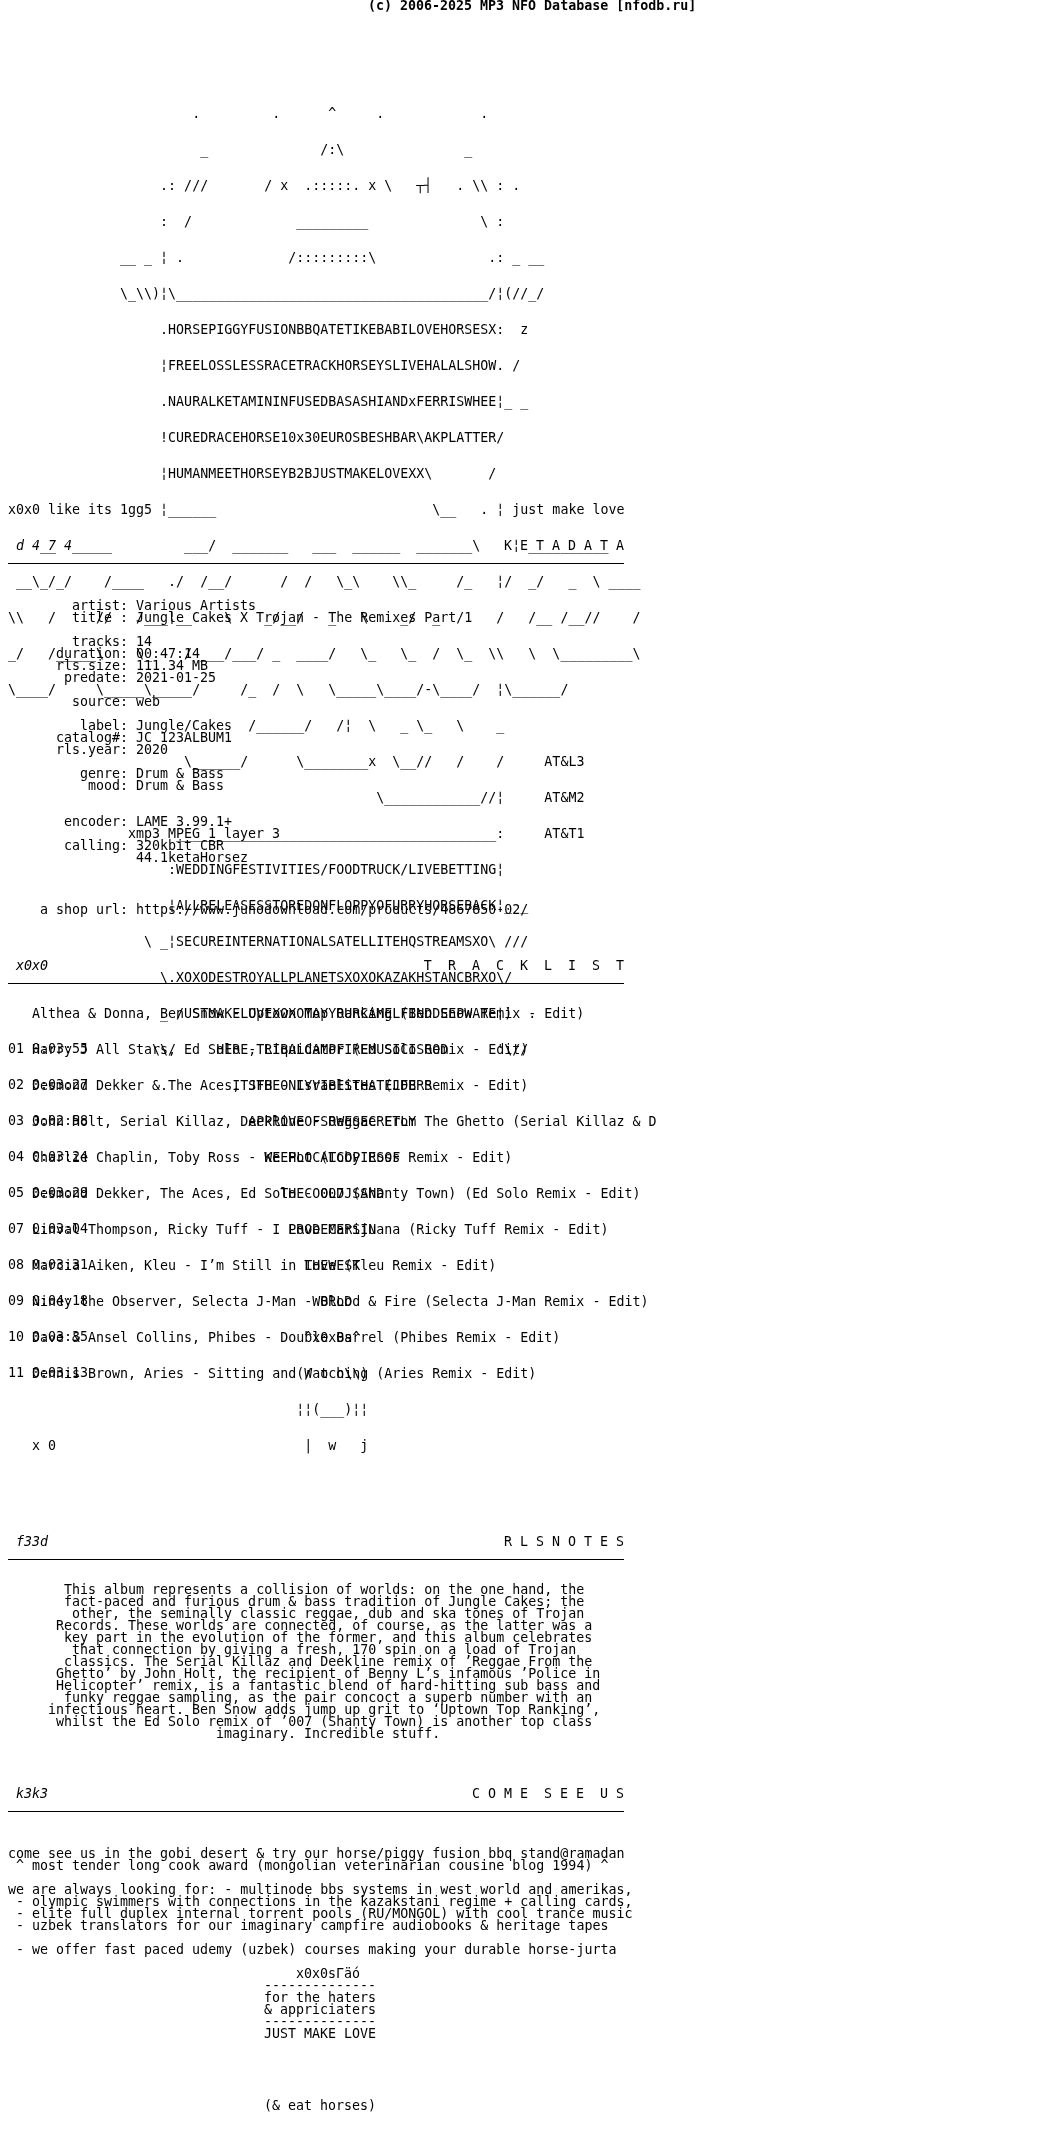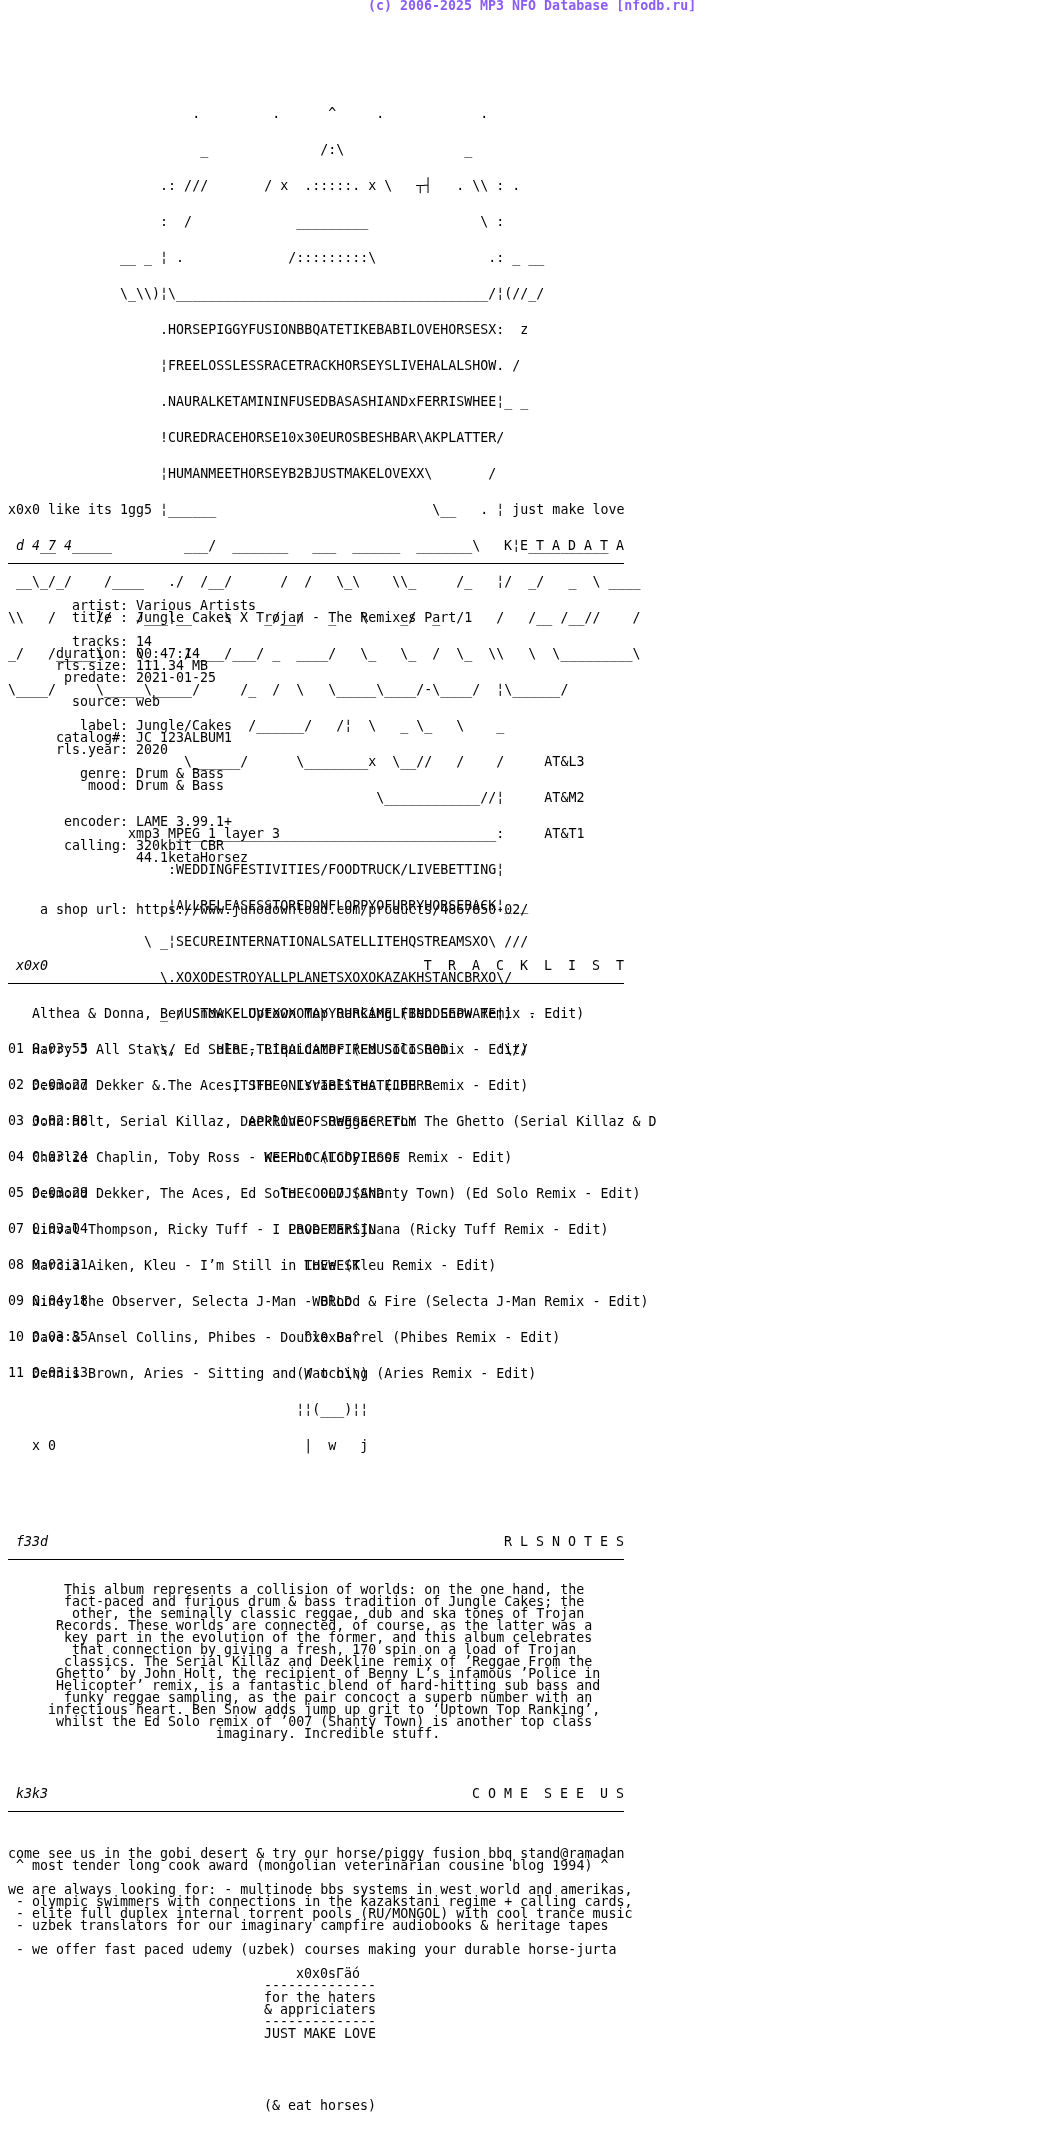--- a/index.html
+++ b/index.html
@@ -8,21 +8,21 @@
     width: 1064px;
     height: 2148px;
     overflow: hidden;
     font-family: "DejaVu Sans Mono", "Liberation Mono", monospace;
     font-size: 13.3px;
     line-height: 12px;
     color: #000000;
   }
   .abs { position: absolute; white-space: pre; }
   .line { height: 12px; white-space: pre; }
-  .nfo-header { top: 0; left: 368px; color: #8b5cf6; font-weight: bold; }
+  .nfo-header { top: 0; left: 368px; color: #000000; font-weight: bold; }
   .art { top: 84px; left: 0; }
   .sec-tag { left: 16px; font-style: italic; }
   .sec-title { right: 440px; text-align: right; }
   .divider { position: absolute; left: 8px; width: 616px; height: 1px; background: #000000; }
   .meta-row { position: absolute; left: 0; white-space: pre; height: 12px; }
   .meta-label { display: inline-block; width: 128px; text-align: right; }
   .meta-value { display: inline-block; margin-left: 8px; }
   .tracklist { position: absolute; top: 996px; left: 8px; width: 660px; overflow: hidden; }
   .track { margin-bottom: 12px; }
   .track-head { height: 12px; white-space: pre; }

